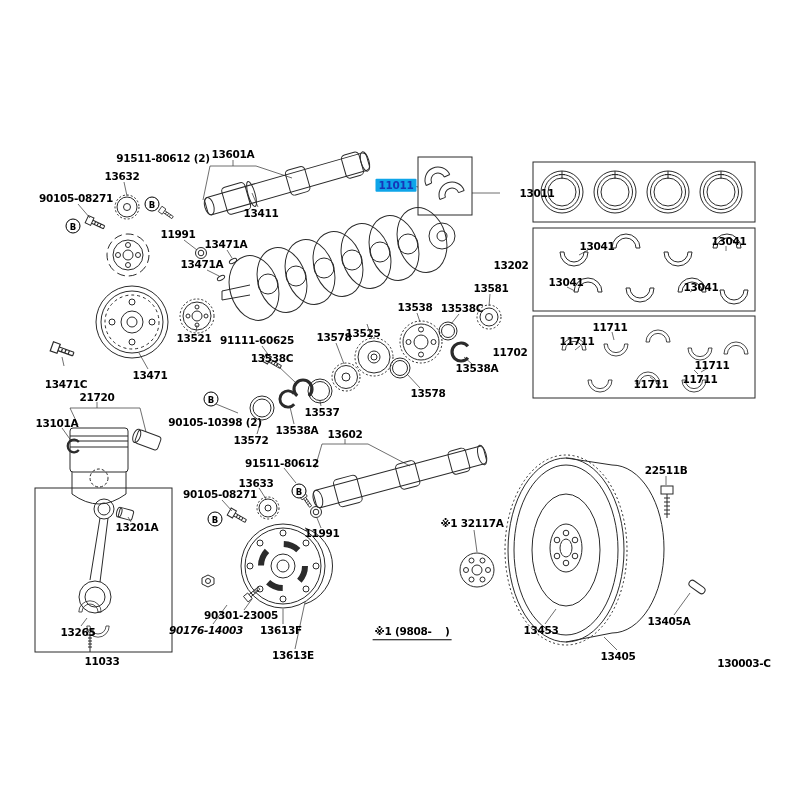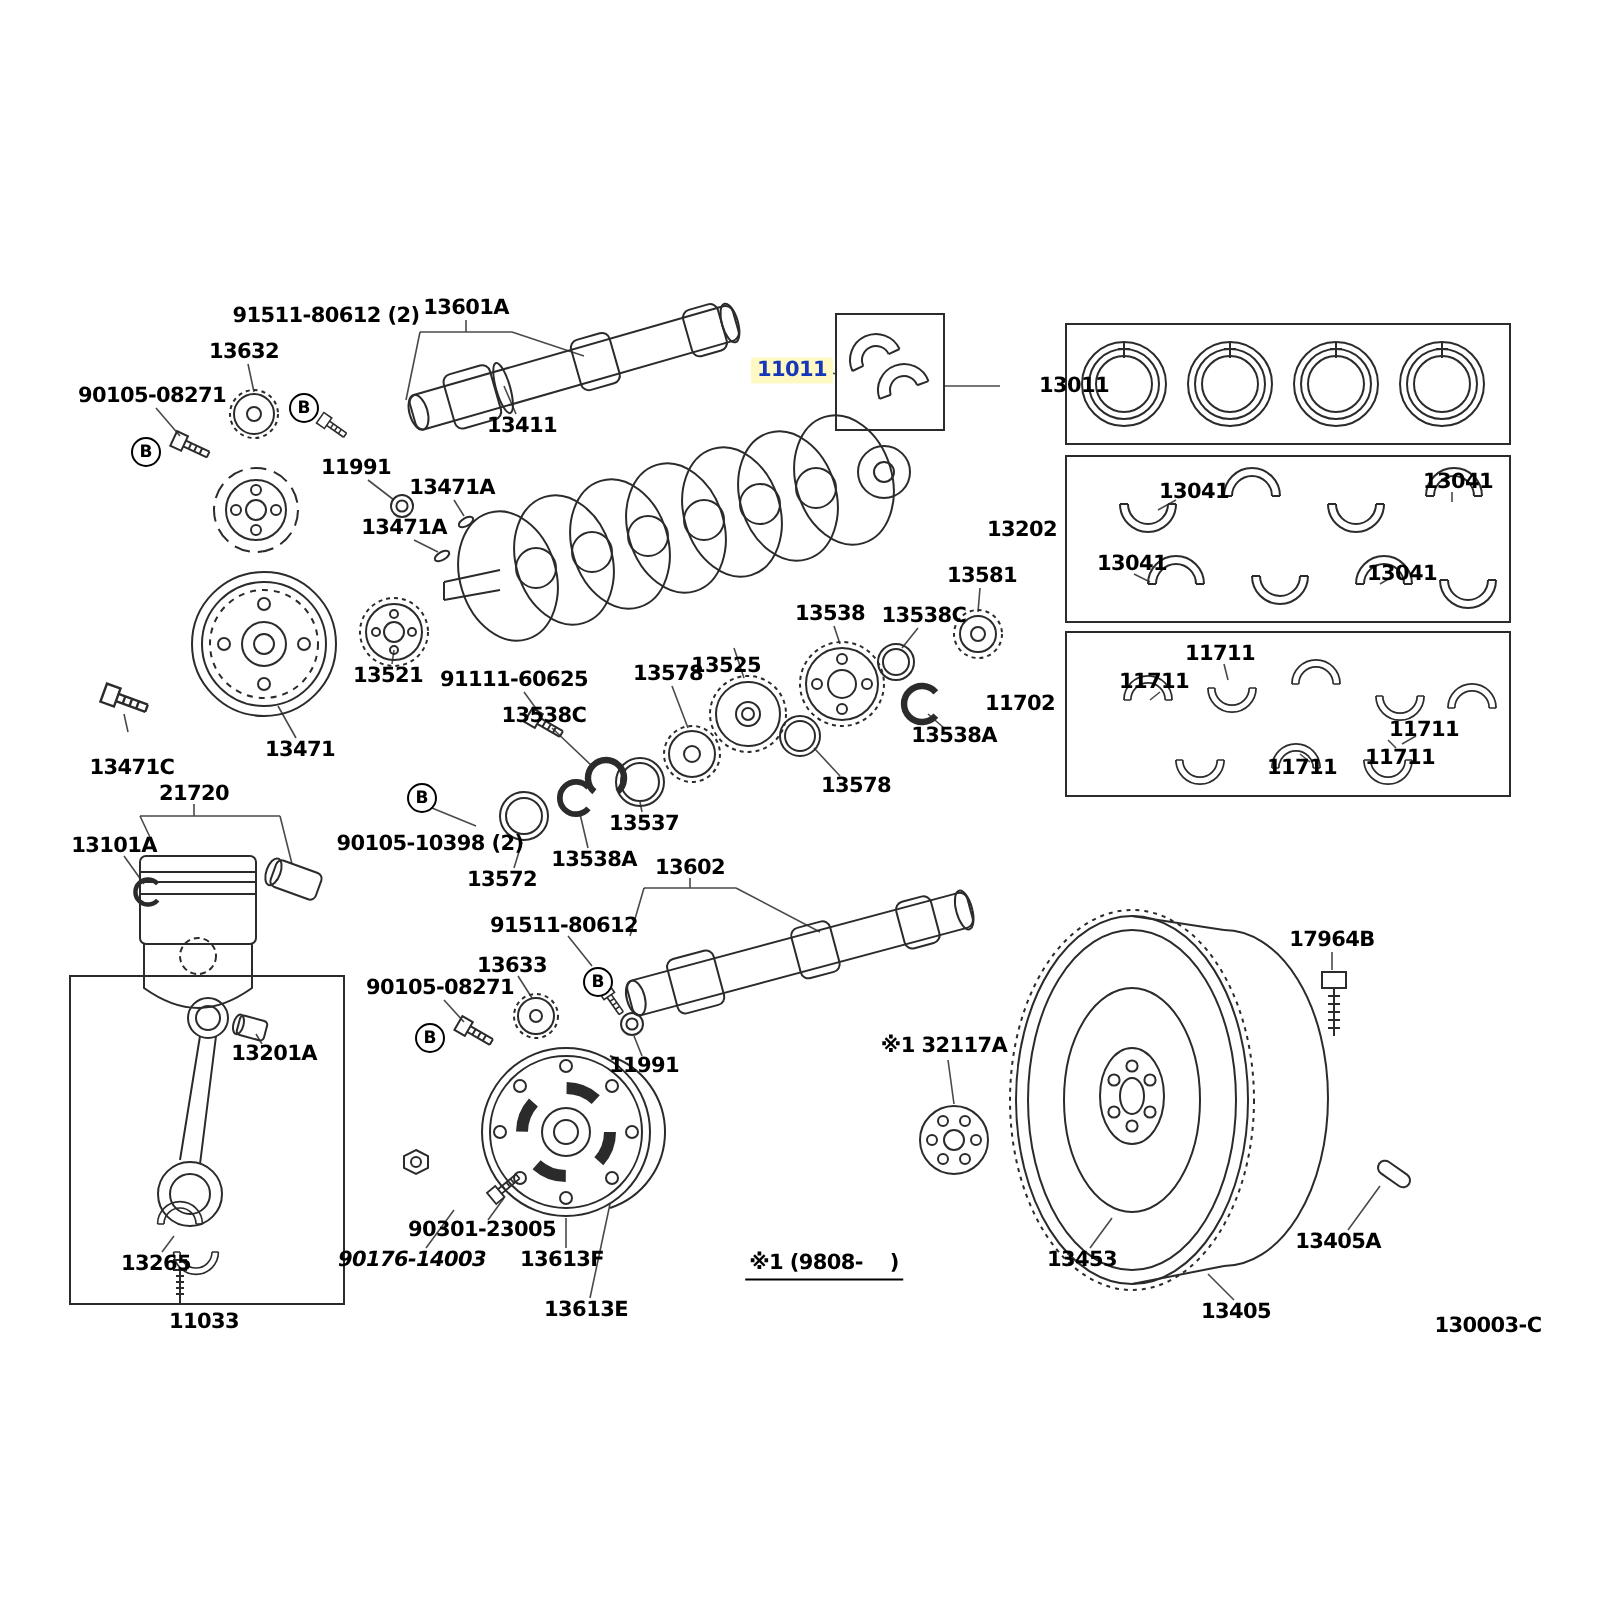--- a/index.html
+++ b/index.html
@@ -327,21 +327,21 @@
 
   <div>
       <div class="part-label" style="left: 163px; top: 158px;">91511-80612 (2)</div>
       <div class="part-label" style="left: 122px; top: 176px;">13632</div>
       <div class="part-label" style="left: 233px; top: 154px;">13601A</div>
       <div class="part-label" style="left: 76px; top: 198px;">90105-08271</div>
       <div class="part-label" style="left: 261px; top: 213px;">13411</div>
       <div class="part-label" style="left: 178px; top: 234px;">11991</div>
       <div class="part-label" style="left: 226px; top: 244px;">13471A</div>
       <div class="part-label" style="left: 202px; top: 264px;">13471A</div>
-      <div class="part-label hl" style="left: 396px; top: 185px; background: #fef9c3; color: rgb(22, 54, 184);">11011</div>
+      <div class="part-label hl" style="left: 396px; top: 185px; background: #0ea5e9; color: rgb(22, 54, 184);">11011</div>
       <div class="part-label" style="left: 513px; top: 193px; margin-left: 24px;">13011</div>
       <div class="part-label" style="left: 511px; top: 265px;">13202</div>
       <div class="part-label" style="left: 597px; top: 246px;">13041</div>
       <div class="part-label" style="left: 729px; top: 241px;">13041</div>
       <div class="part-label" style="left: 566px; top: 282px;">13041</div>
       <div class="part-label" style="left: 701px; top: 287px;">13041</div>
       <div class="part-label" style="left: 510px; top: 352px;">11702</div>
       <div class="part-label" style="left: 577px; top: 341px;">11711</div>
       <div class="part-label" style="left: 610px; top: 327px;">11711</div>
       <div class="part-label" style="left: 712px; top: 365px;">11711</div>
@@ -374,21 +374,21 @@
       <div class="part-label" style="left: 241px; top: 615px;">90301-23005</div>
       <div class="part-label" style="left: 206px; top: 630px; font-style: italic;">90176-14003</div>
       <div class="part-label" style="left: 281px; top: 630px;">13613F</div>
       <div class="part-label" style="left: 293px; top: 655px;">13613E</div>
       <div class="part-label" style="left: 78px; top: 632px;">13265</div>
       <div class="part-label" style="left: 102px; top: 661px;">11033</div>
       <div class="part-label" style="left: 472px; top: 523px;">※1 32117A</div>
       <div class="part-label note" style="left: 412px; top: 633px;">※1 (9808-    )</div>
       <div class="part-label" style="left: 541px; top: 630px;">13453</div>
       <div class="part-label" style="left: 618px; top: 656px;">13405</div>
-      <div class="part-label" style="left: 666px; top: 470px;">17964B</div>
+      <div class="part-label" style="left: 666px; top: 470px;">22511B</div>
       <div class="part-label" style="left: 669px; top: 621px;">13405A</div>
       <div class="part-label code" style="left: 744px; top: 663px;">130003-C</div>
       <div class="b-sym" style="left: 152px; top: 204px;">B</div>
       <div class="b-sym" style="left: 73px; top: 226px;">B</div>
       <div class="b-sym" style="left: 211px; top: 399px;">B</div>
       <div class="b-sym" style="left: 299px; top: 491px;">B</div>
       <div class="b-sym" style="left: 215px; top: 519px;">B</div>
     </div>
 
 </div>

